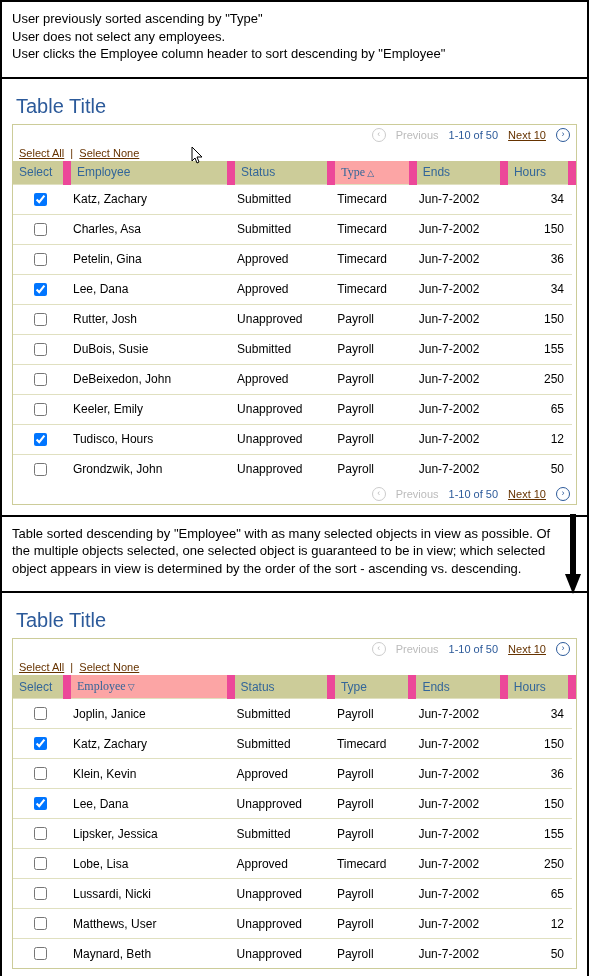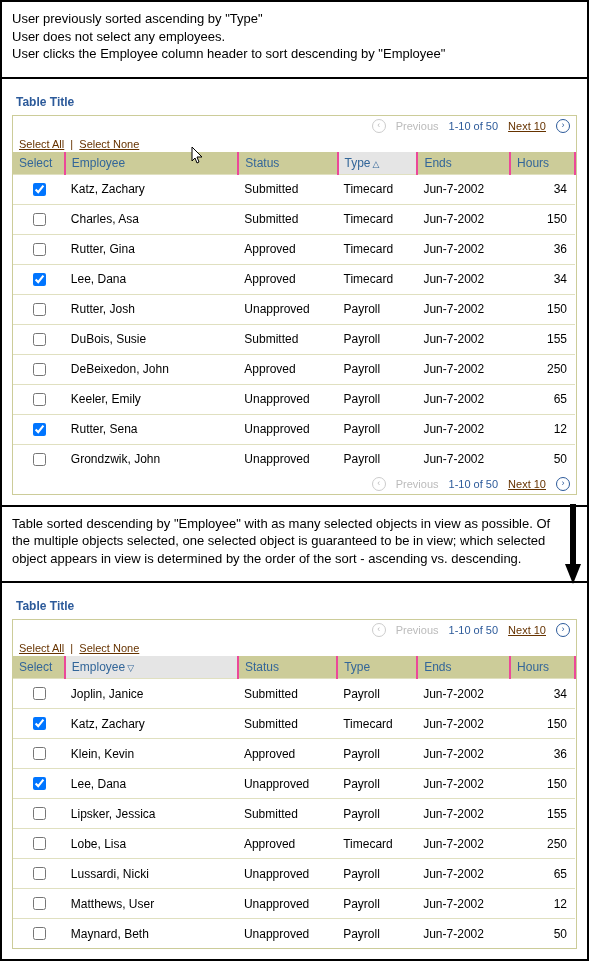--- a/index.html
+++ b/index.html
@@ -20,22 +20,22 @@
     position: relative;
   }
   .section:last-child { border-bottom: none; }
   .desc {
     font-size: 13px;
     line-height: 1.35;
     margin-bottom: 4px;
   }
   .title {
     color: #2c5a9a;
-    font-weight: bold;
-    font-size: 12px;
+    font-weight: normal;
+    font-size: 20px;
     margin: 8px 0 6px 4px;
   }
   .table-wrap {
     border: 1px solid #cccc99;
     background: #fff;
     padding: 0;
   }
   .pager {
     display: flex;
     justify-content: flex-end;
@@ -68,26 +68,27 @@
   table.data {
     width: 100%;
     border-collapse: collapse;
     font-size: 12px;
   }
   table.data th {
     background: #cccc99;
     color: #336699;
     text-align: left;
     padding: 4px 6px;
-    border-right: 2px solid #ec4899;
+    border-right: 8px solid #ec4899;
     font-weight: normal;
     position: relative;
   }
   table.data th.sorted {
-    background: #e5e5e5;
+    background: #fca5a5;
+    font-family: Liberation Serif, serif;
   }
   table.data td {
     padding: 5px 6px;
     border-top: 1px solid #e0e0c0;
   }
   table.data tr.row td:first-child { text-align: center; width: 40px;}
   table.data td.num { text-align: right; padding-right: 8px;}
   .sort-ind {
     font-size: 9px;
     margin-left: 2px;
@@ -154,21 +155,21 @@
             <tr class="row">
       <td><input type="checkbox" style=""></td>
       <td>Charles, Asa</td>
       <td>Submitted</td>
       <td>Timecard</td>
       <td>Jun-7-2002</td>
       <td class="num">150</td>
     </tr>
             <tr class="row">
       <td><input type="checkbox" style=""></td>
-      <td>Rutter, Gina</td>
+      <td>Petelin, Gina</td>
       <td>Approved</td>
       <td>Timecard</td>
       <td>Jun-7-2002</td>
       <td class="num">36</td>
     </tr>
             <tr class="row">
       <td><input type="checkbox" checked="" style=""></td>
       <td>Lee, Dana</td>
       <td>Approved</td>
       <td>Timecard</td>
@@ -202,21 +203,21 @@
             <tr class="row">
       <td><input type="checkbox" style=""></td>
       <td>Keeler, Emily</td>
       <td>Unapproved</td>
       <td>Payroll</td>
       <td>Jun-7-2002</td>
       <td class="num">65</td>
     </tr>
             <tr class="row">
       <td><input type="checkbox" checked="" style=""></td>
-      <td>Rutter, Sena</td>
+      <td>Tudisco, Hours</td>
       <td>Unapproved</td>
       <td>Payroll</td>
       <td>Jun-7-2002</td>
       <td class="num">12</td>
     </tr>
             <tr class="row">
       <td><input type="checkbox" style=""></td>
       <td>Grondzwik, John</td>
       <td>Unapproved</td>
       <td>Payroll</td>

